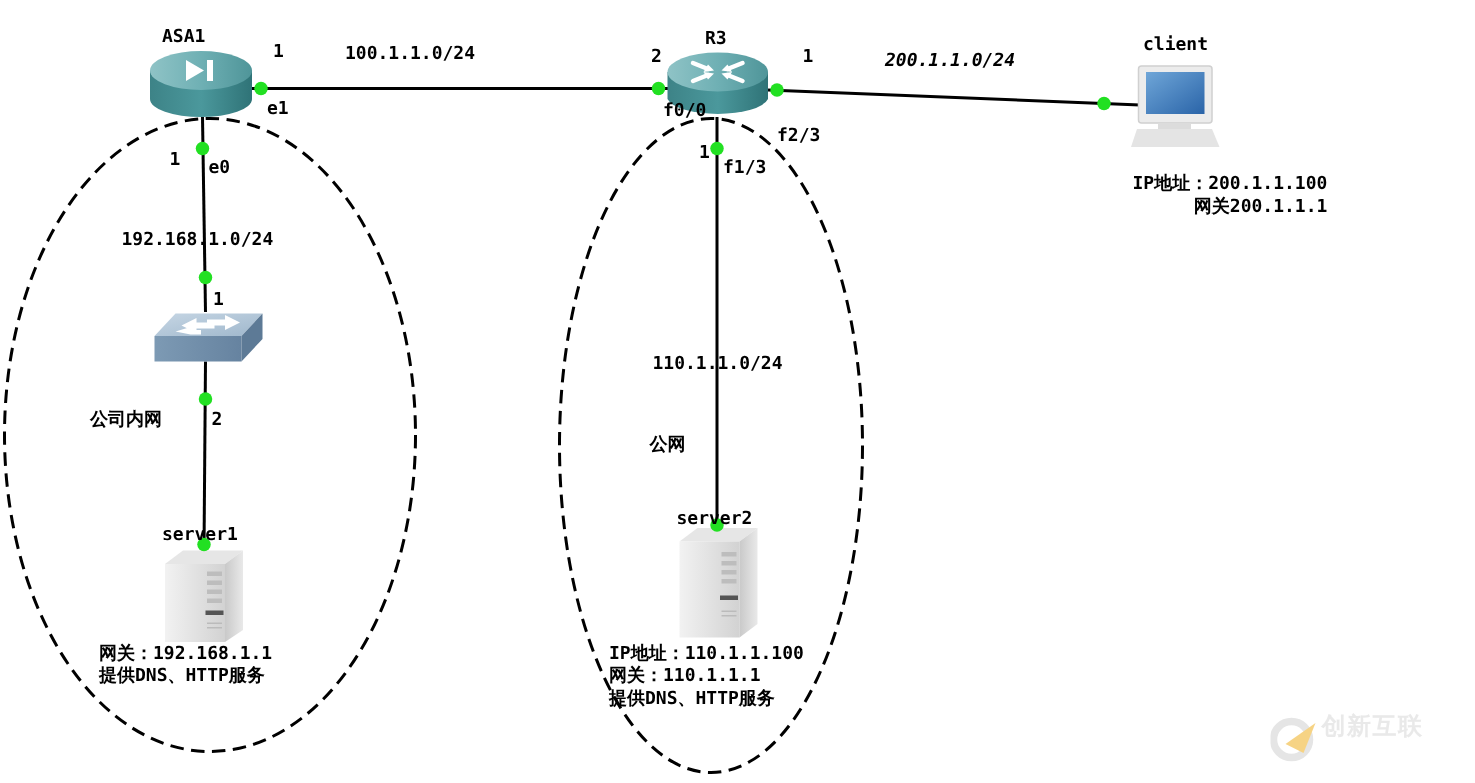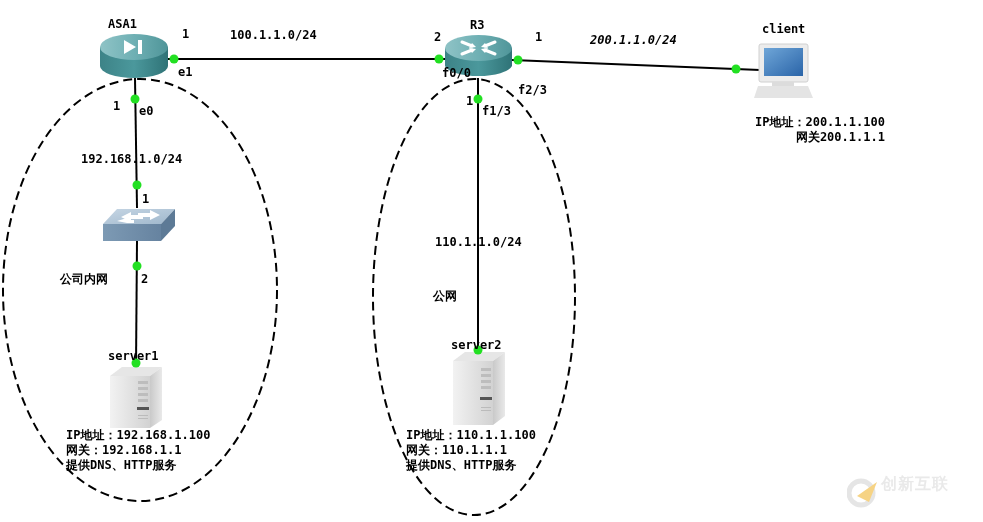--- a/index.html
+++ b/index.html
@@ -172,21 +172,20 @@
 <div class="lbl" style="left:434px; top:30px;">2</div>
 <div class="lbl" style="left:535px; top:30px;">1</div>
 <div class="lbl" style="left:466px; top:94px;">1</div>
 <div class="lbl" style="left:142px; top:192px;">1</div>
 <div class="lbl" style="left:141px; top:272px;">2</div>
 
 <div class="lbl cn" style="left:60px; top:272px;">公司内网</div>
 <div class="lbl cn" style="left:433px; top:289px;">公网</div>
 
 <div class="info" style="left:66px; top:428px;">
-  <div>IP地址：192.168.1.100</div>
   <div>网关：192.168.1.1</div>
   <div>提供DNS、HTTP服务</div>
 </div>
 <div class="info" style="left:406px; top:428px;">
   <div>IP地址：110.1.1.100</div>
   <div>网关：110.1.1.1</div>
   <div>提供DNS、HTTP服务</div>
 </div>
 <div class="info" style="left:755px; top:115px;text-align:right;">
   <div>IP地址：200.1.1.100</div>

